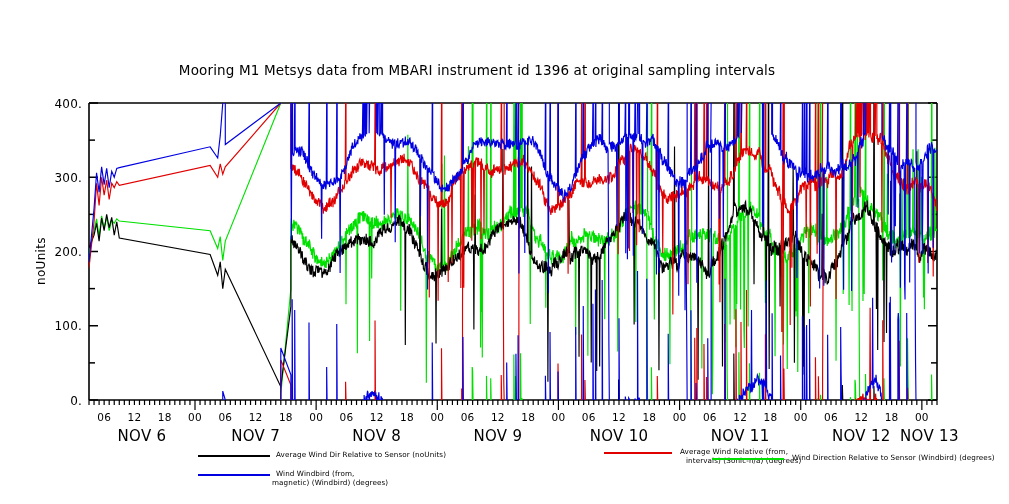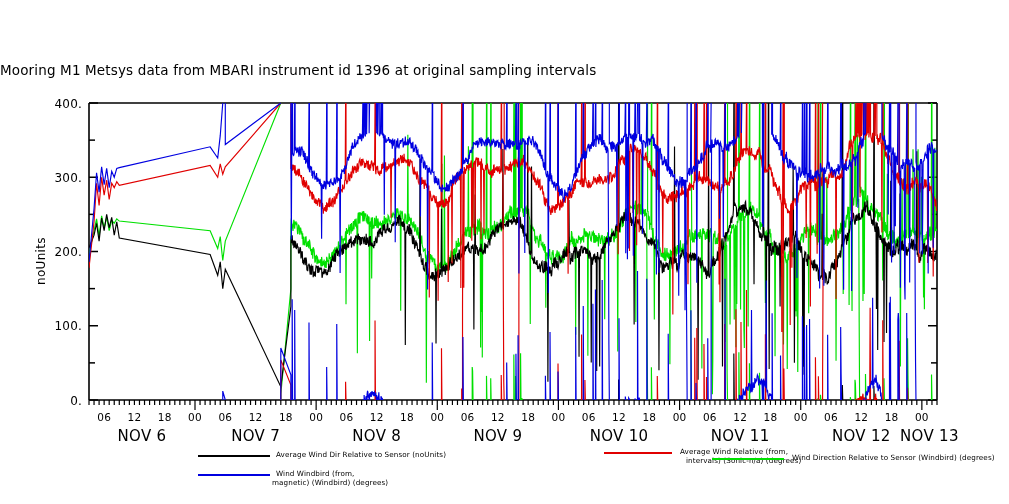--- a/index.html
+++ b/index.html
@@ -5,21 +5,21 @@
   html,body{margin:0;padding:0;background:#ffffff;}
   body{width:1009px;height:504px;overflow:hidden;
        font-family:"DejaVu Sans",sans-serif;color:#000;}
   #root{position:relative;width:1009px;height:504px;}
 
   .meta{position:absolute;left:88px;top:14px;font-size:8.5px;
         font-family:"DejaVu Sans Mono",monospace;line-height:9.6px;
         letter-spacing:0.2px;white-space:pre;}
   .meta div{white-space:pre;}
 
-  .title{position:absolute;left:0;top:62px;width:954px;text-align:left;
+  .title{position:absolute;left:0;top:62px;width:954px;text-align:center;
          font-size:13.5px;letter-spacing:0.15px;}
 
   #plotwrap{position:absolute;left:0;top:0;width:1009px;height:504px;}
   svg{display:block;}
 
   .ylab{position:absolute;font-size:12px;letter-spacing:0.3px;
         transform:rotate(-90deg);transform-origin:0 0;white-space:nowrap;}
 
   .ytick{font-size:12px;text-anchor:end;letter-spacing:0.2px;}
   .hr{font-size:10.5px;text-anchor:middle;letter-spacing:0.2px;}

